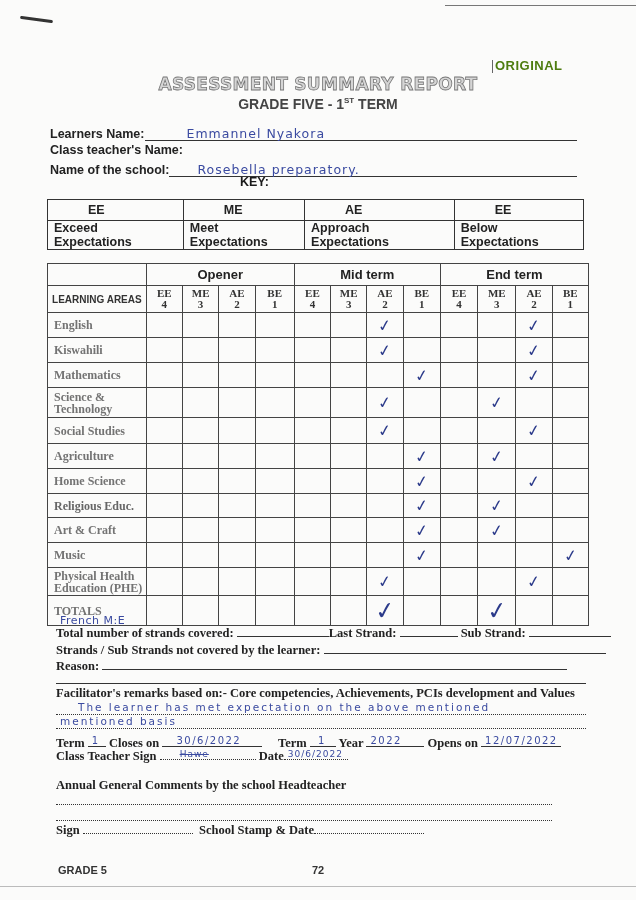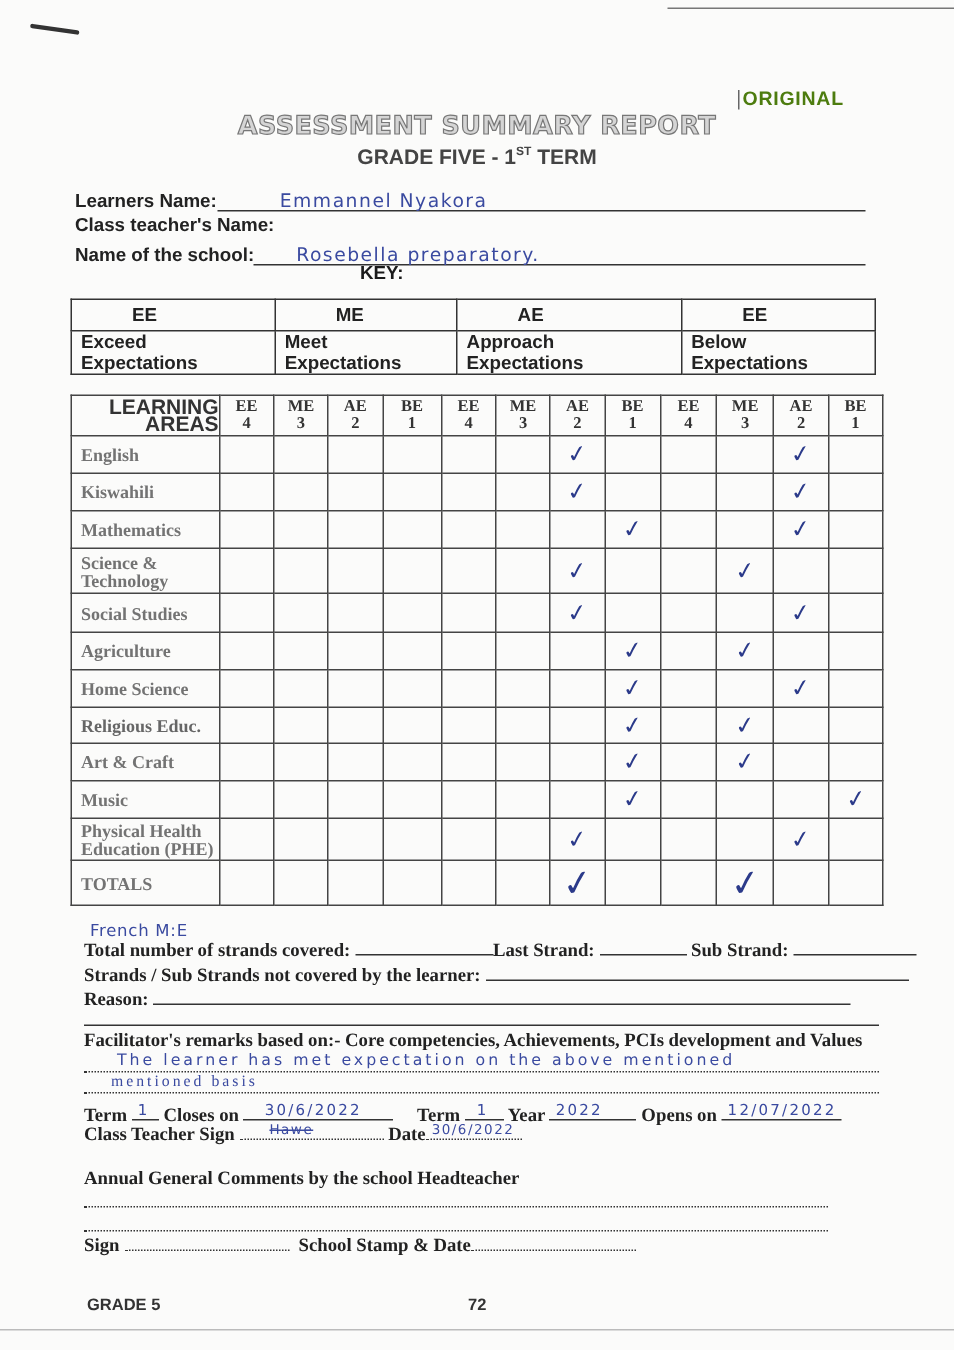--- a/index.html
+++ b/index.html
@@ -35,21 +35,21 @@
 
   table { border-collapse: collapse; position: absolute; padding-left: 12px; }
   .key-table { left: 47px; top: 199px; width: 537px; }
   .key-table td { border: 1.3px solid #333; font-weight: bold; font-size: 12.5px; height: 20px; padding: 0 6px; color: #222; }
   .key-table tr:first-child td { padding-left: 40px; }
 
   .grid { left: 47px; top: 263px; width: 542px; }
   .grid td, .grid th { border: 1.3px solid #444; padding: 0; }
   .grid .phase th { font-family: "Liberation Sans", sans-serif; font-weight: bold; font-size: 13px; height: 21px; color: #222; }
   .grid .codes th { font-family: "Liberation Serif", serif; font-weight: bold; font-size: 11px; line-height: 11px; height: 26px; color: #333; }
-  .grid .codes th.la { font-family: "Liberation Sans", sans-serif; font-size: 14px; text-align: right; }
+  .grid .codes th.la { font-family: "Liberation Sans", sans-serif; font-size: 10px; text-align: center; }
   .grid td.area { font-family: "Liberation Serif", serif; font-weight: bold; font-size: 12px; padding-left: 6px; color: #737373; line-height: 12px; }
   .grid td.area.grey { color: #666; }
   .grid td.cell { text-align: center; vertical-align: middle; }
   .tick { font-family: "DejaVu Sans", sans-serif; color: #2b3a8a; font-size: 16px; display: inline-block; transform: rotate(-8deg); }
   .tick.big { font-size: 24px; }
 
   .line-text { position: absolute; left: 56px; font-family: "Liberation Serif", serif; font-weight: bold; font-size: 12.5px; color: #222; white-space: nowrap; }
   .u { display: inline-block; border-bottom: 1px solid #333; height: 12px; vertical-align: baseline; position: relative; }
   .u .hand { position: absolute; left: 8px; bottom: 0; font-size: 10px; letter-spacing: 1.5px; }
   .french { position: absolute; left: 60px; top: 614px; font-family: "DejaVu Sans", sans-serif; font-size: 11px; color: #3a4aa0; letter-spacing: 0.5px; }
@@ -118,20 +118,26 @@
     <col style="width:36px">
       <col style="width:36px">
       <col style="width:36px">
       <col style="width:37px">
     <col style="width:37px">
       <col style="width:38px">
       <col style="width:36px">
       <col style="width:36px">
   </colgroup>
   <thead>
+    <tr class="phase">
+      <th></th>
+      <th colspan="4">Opener</th>
+      <th colspan="4">Mid term</th>
+      <th colspan="4">End term</th>
+    </tr>
     <tr class="codes" id="codes-row">
       <th class="la">LEARNING AREAS</th>
     <th><span>EE</span><br><span>4</span></th>
         <th><span>ME</span><br><span>3</span></th>
         <th><span>AE</span><br><span>2</span></th>
         <th><span>BE</span><br><span>1</span></th>
         <th><span>EE</span><br><span>4</span></th>
         <th><span>ME</span><br><span>3</span></th>
         <th><span>AE</span><br><span>2</span></th>
         <th><span>BE</span><br><span>1</span></th>
@@ -341,21 +347,21 @@
   <span>Reason:</span>
   <span class="u" style="width:465px;"><span class="hand"></span></span>
 </div>
 <div class="rule" style="top:683px;"></div>
 
 <div class="line-text" style="top:686px;">Facilitator's remarks based on:- Core competencies, Achievements, PCIs development and Values</div>
 <div class="dots" style="top:700px;">
     <span class="hand" style="left:22px;">The learner has met expectation on the above mentioned</span>
   </div>
 <div class="dots" style="top:714px;">
-    <span class="hand" style="left:18px;font-family:Liberation Serif, serif;">mentioned basis</span>
+    <span class="hand" style="left:4px;">mentioned basis</span>
   </div>
 
 <div class="line-text" style="top:734px;">
   <span>Term</span>
   <span class="u" style="width:18px;"><span class="hand" style="left:4px;">1</span></span>
   <span>Closes on</span>
   <span class="u" style="width:100px;"><span class="hand" style="left:14px;">30/6/2022</span></span>
   &nbsp;&nbsp;&nbsp;&nbsp;<span>Term</span>
   <span class="u" style="width:26px;"><span class="hand" style="left:8px;">1</span></span>
   <span>Year</span>

